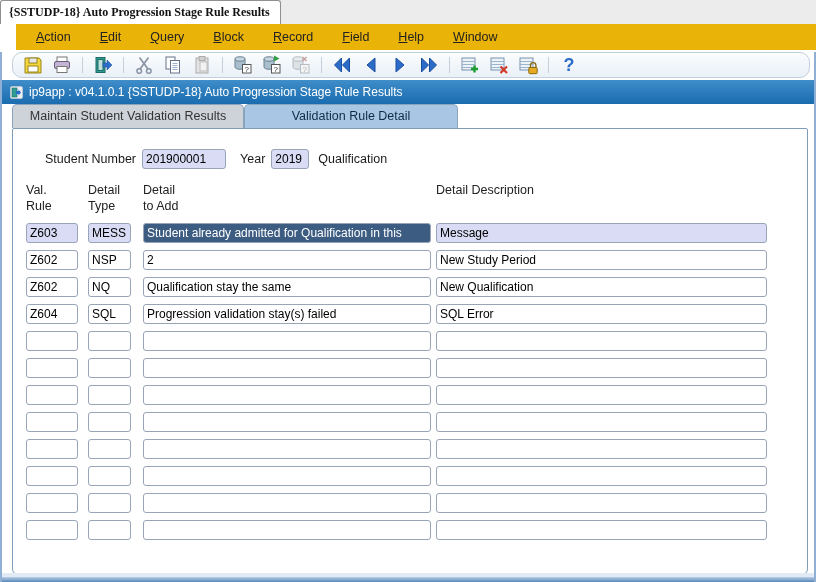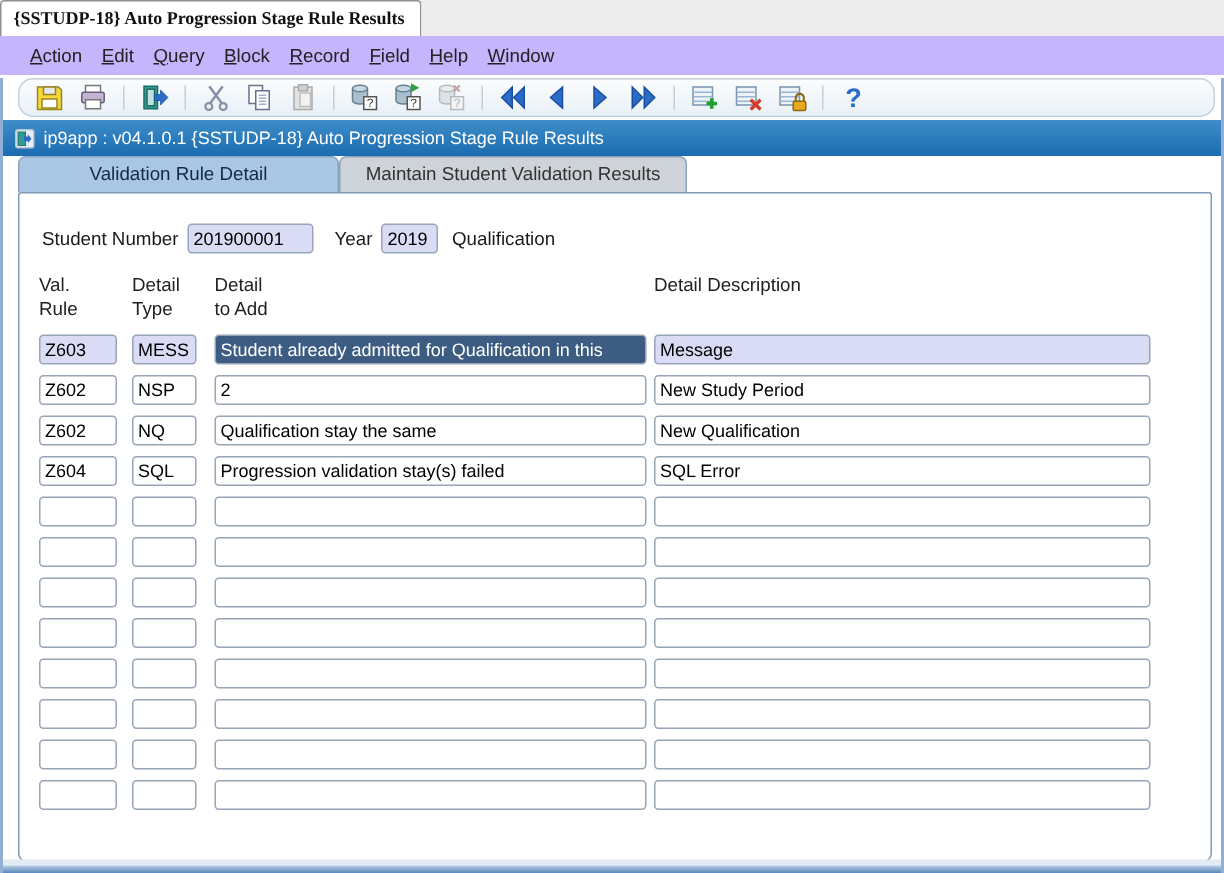--- a/index.html
+++ b/index.html
@@ -6,22 +6,22 @@
   html,body { margin:0; padding:0; width:816px; height:582px; overflow:hidden;
     font-family:"Liberation Sans", sans-serif; background:#fff; }
 
   
   .top-bar { height:24px; background:#ececec; border-bottom:0; position:relative;font-family:Liberation Serif, serif; }
   .win-tab { display:inline-block; height:24px; line-height:23px; background:#fff;
     border:1px solid #8f8f8f; border-bottom:none; border-radius:3px 3px 0 0;
     padding:0 10px 0 8px; font-size:12px; font-weight:bold; color:#111; }
 
   
-  .menu-bar { height:26px; display:flex; align-items:center; padding-left:20px; gap:13px;
-    background:#c4b5fd; }
+  .menu-bar { height:26px; display:flex; align-items:center; padding-left:20px; gap:29px;
+    background:#eab308;margin-left:16px; }
   .menu-item { display:inline-block; font-size:12.5px; color:#222; cursor:default; }
   .menu-item::first-letter { text-decoration:underline; }
 
   
   .frame { position:relative; height:532px; border-left:2px solid #8fb0d4;
     border-right:2px solid #8fb0d4; background:#fff; }
 
   
   .toolbar { height:26px; margin:2px 4px 2px 10px; border:1px solid #c2cfdc; border-radius:10px;
     background:linear-gradient(#fbfdfe,#e9f0f7); display:flex; align-items:center;
@@ -50,21 +50,21 @@
   .canvas { position:relative; margin-left:10px; width:796px; height:447px;
     border:1px solid #7f9db9; border-radius:2px 2px 6px 6px; background:#fff; }
 
   .fld { border:1px solid #98a4b8; border-radius:3px; background:#fff; font-size:12px;
     color:#000; padding:1px 3px; height:20px; line-height:16px; overflow:hidden;
     white-space:nowrap; cursor:text; }
   .fld.current { background:#d9dcf4; }
   .fld.selected { background:#3d5c82; color:#fff; }
 
   .form-row { position:absolute; top:20px; left:15px; display:flex; align-items:center; }
-  .lbl { font-size:12.5px; color:#1a1a1a; }
+  .lbl { font-size:12.5px; color:#1a1a1a;margin-left:17px; }
   .f-student { width:84px; margin-left:6px; }
   .f-year { width:38px; margin-left:6px; }
   .f-qual { width:97px; margin-left:6px; }
   .gap-year { margin-left:14px; }
   .gap-qual { margin-left:9px; }
 
   .hdr { position:absolute; font-size:12.5px; color:#222; line-height:16px; }
   .hdr.c1 { left:13px; }  .hdr.c2 { left:75px; }  .hdr.c3 { left:130px; } .hdr.c4 { left:423px; }
   .hdr { top:53px; }
   .hdr .l2 { display:block; }
@@ -233,22 +233,22 @@
     <span class="tb-mini">
       <svg width="11" height="11" viewBox="0 0 11 11">
           <rect x="1" y="1" width="5" height="9" fill="#2f9d94" stroke="#1c6b65" stroke-width="0.6"></rect>
           <path d="M5 4h2.5V2.5L10 5.5 7.5 8.5V7H5z" fill="#2b6cc8"></path>
         </svg>
     </span>
     <span class="txt">ip9app : v04.1.0.1  {SSTUDP-18} Auto Progression Stage Rule Results</span>
   </div>
 
   <div class="tab-row">
+      <div class="tab t0">Maintain Student Validation Results</div>
       <div class="tab t1 active">Validation Rule Detail</div>
-      <div class="tab t0">Maintain Student Validation Results</div>
     </div>
 
   <div class="canvas">
 
     <div class="form-row">
       <span class="lbl">Student Number</span>
       <span class="fld current f-student">201900001</span>
       <span class="lbl gap-year">Year</span>
       <span class="fld current f-year">2019</span>
       <span class="lbl gap-qual">Qualification</span>

